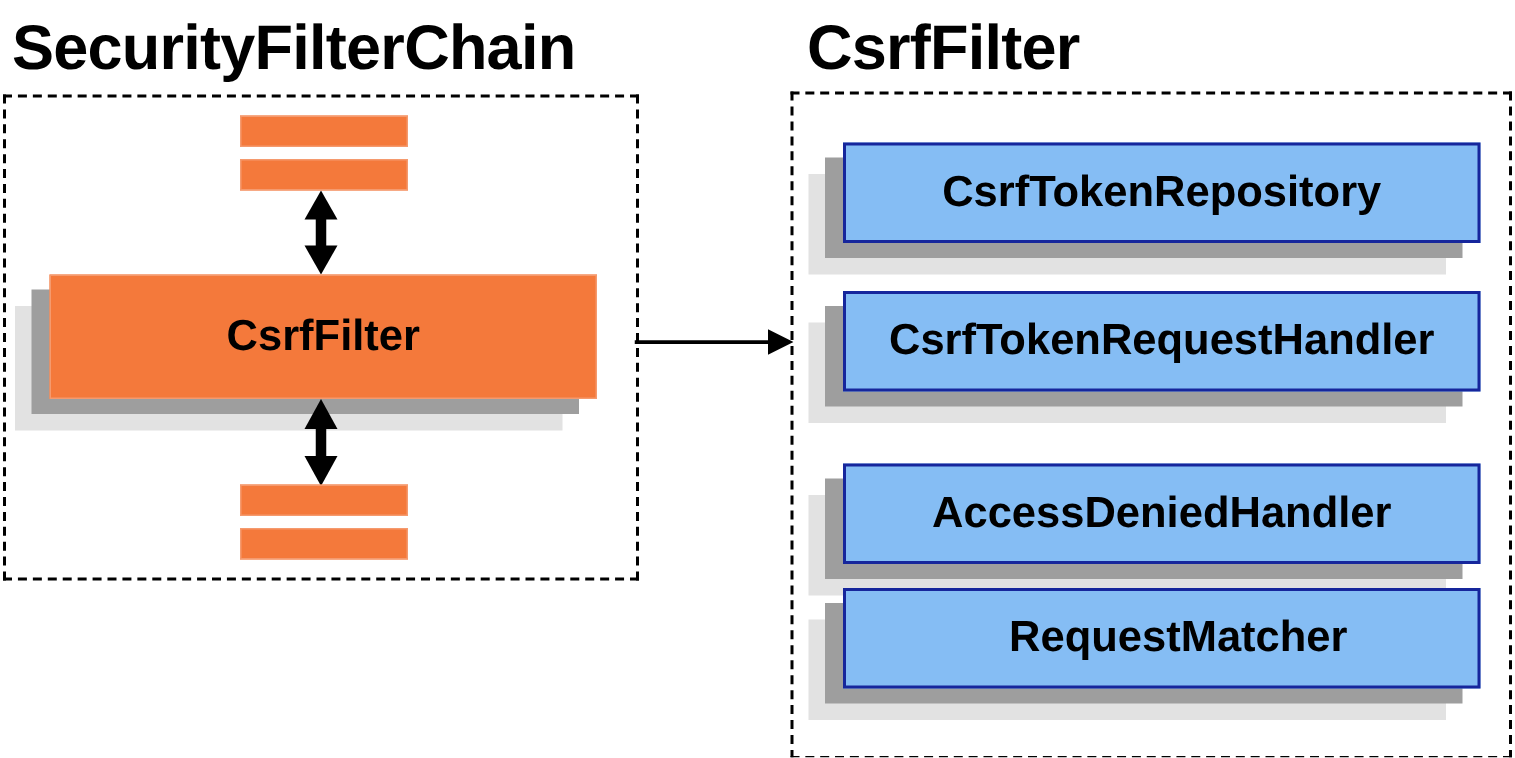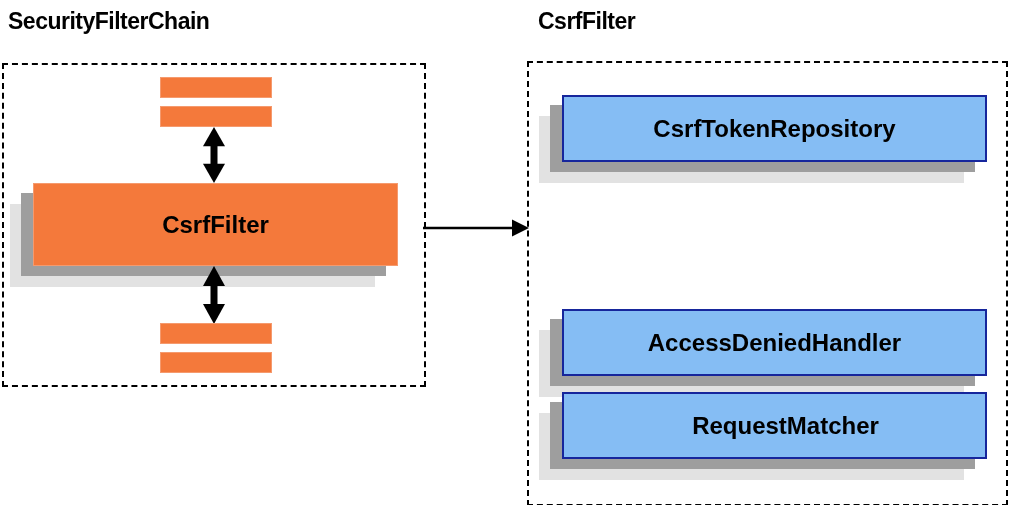--- a/index.html
+++ b/index.html
@@ -11,21 +11,21 @@
   .canvas {
     position: relative;
     width: 1010px;
     height: 505px;
     background: #ffffff;
     overflow: hidden;
     color: var(--text-color, #000);
   }
   .title {
     position: absolute;
-    font-size: 23px;
+    font-size: 42px;
     font-weight: bold;
     letter-spacing: -0.5px;
     white-space: nowrap;
   }
   .left-title  { left: 8px;  top: 8px; }
   .right-title { left: 538px; top: 8px; }
 
   .panel {
     position: absolute;
     border: 2px dashed #000000;
@@ -66,21 +66,21 @@
     background: var(--orange-fill, #F4793B);
     border: 1px solid var(--orange-border, #F59A6E);
     box-sizing: border-box;
     box-shadow: -12px 10px 0 var(--shadow-dark, #9E9E9E),
                 -23px 21px 0 var(--shadow-light, #E2E2E2);
     display: flex;
     align-items: center;
     justify-content: center;
   }
   .box-label {
-    font-size: 24px;
+    font-size: 29px;
     font-weight: bold;
     white-space: nowrap;
   }
 
   .harrow {
     position: absolute;
     left: 423px;
     top: 216px;
     width: 106px;
     height: 24px;
@@ -142,20 +142,23 @@
 
   <svg class="harrow" viewBox="0 0 106 24">
     <line x1="0" y1="12" x2="90" y2="12"></line>
     <polygon points="89,3.5 89,20.5 106,12"></polygon>
   </svg>
 
   <div class="panel right-panel">
     <div class="blue-box blue-box-0">
       <span class="box-label">CsrfTokenRepository</span>
     </div>
+    <div class="blue-box blue-box-1">
+      <span class="box-label">CsrfTokenRequestHandler</span>
+    </div>
     <div class="blue-box blue-box-2">
       <span class="box-label">AccessDeniedHandler</span>
     </div>
     <div class="blue-box blue-box-3">
       <span class="box-label">RequestMatcher</span>
     </div>
   </div>
 
 </div>
 

